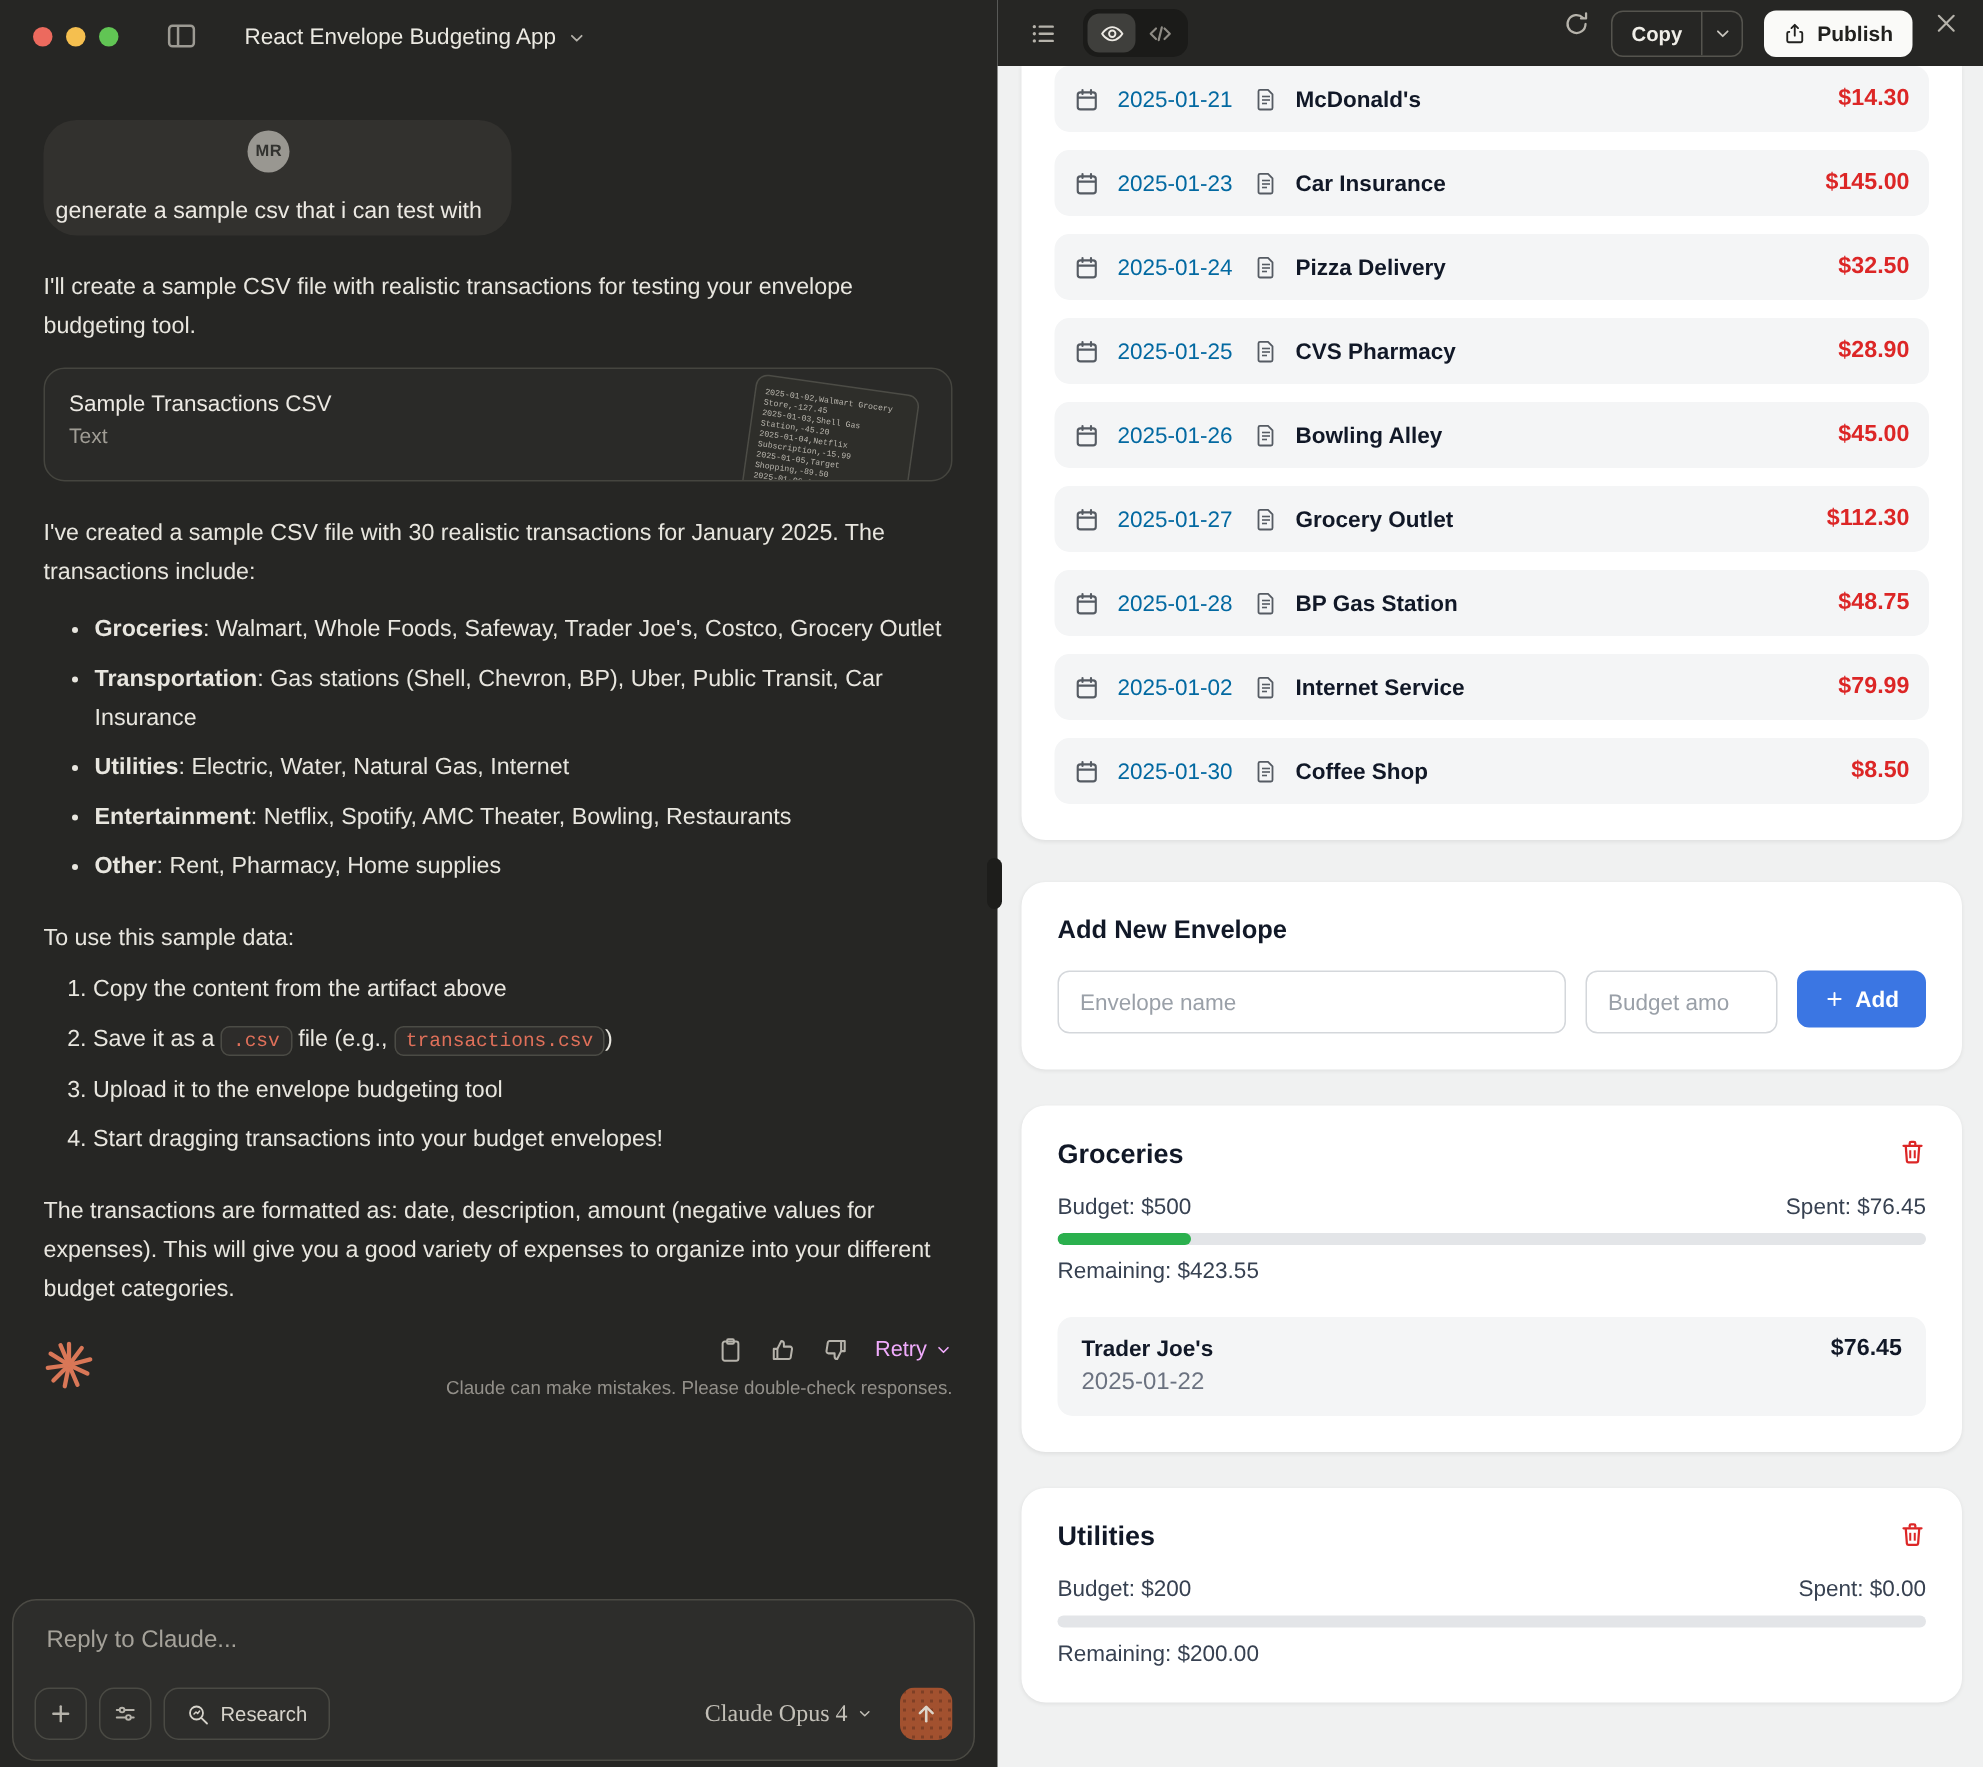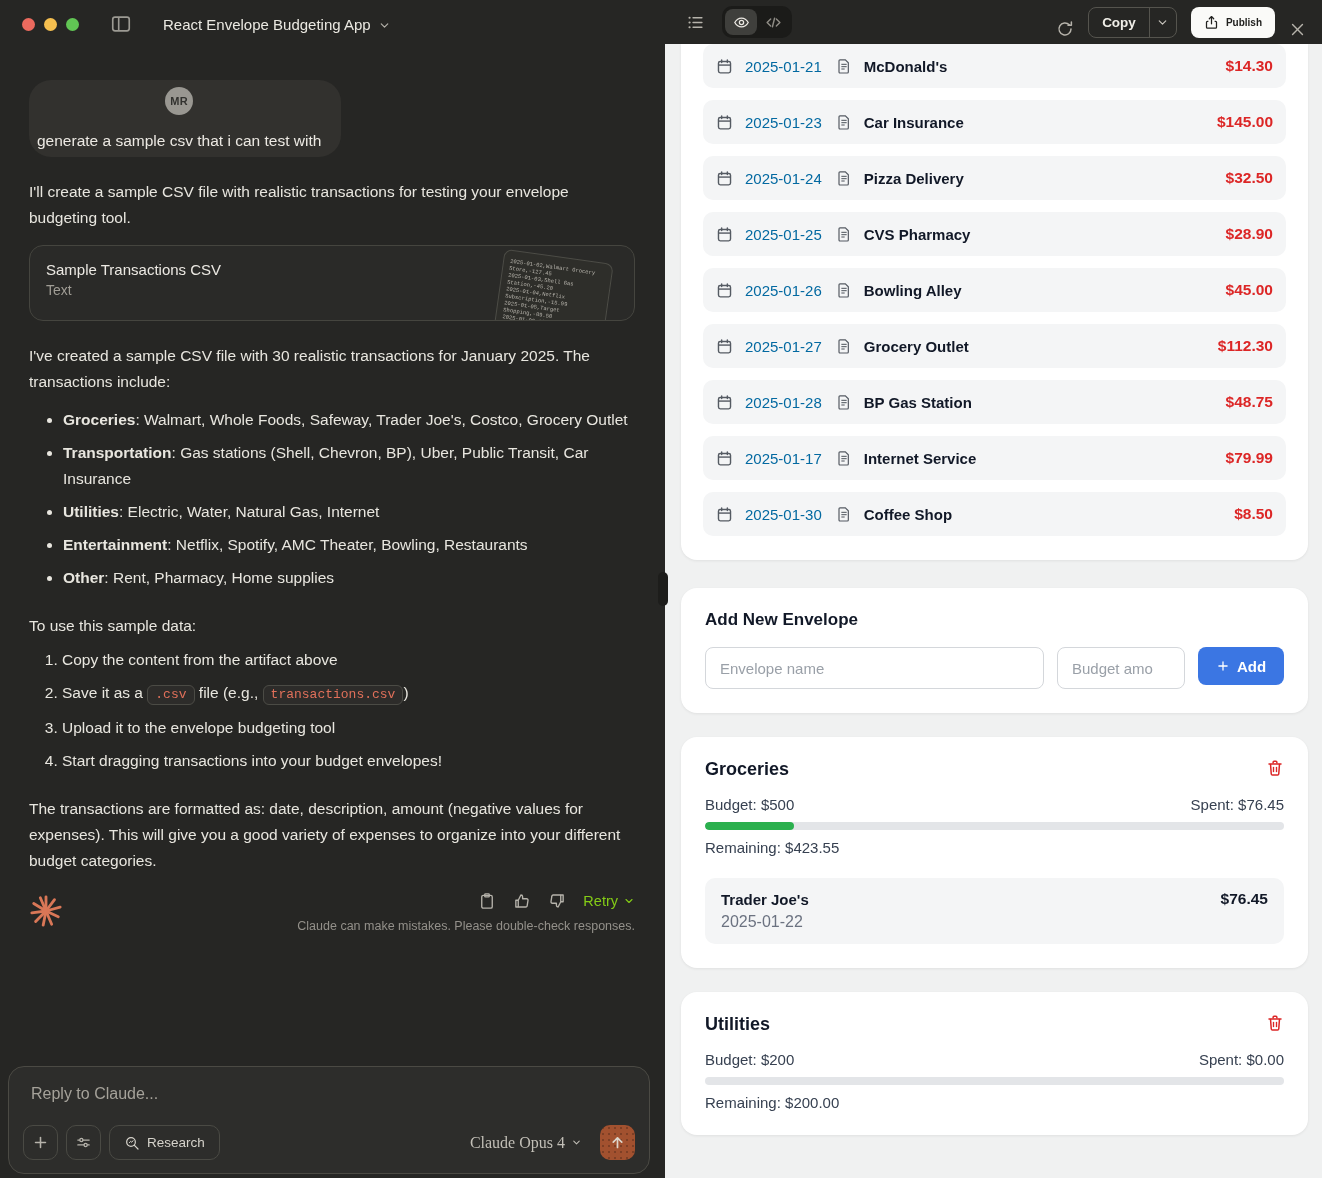--- a/index.html
+++ b/index.html
@@ -37,45 +37,45 @@
   ul.points li b { font-weight:700; }
   ol.steps { margin-top:8px; padding-left:33px; }
   ol.steps li { color:#e8e6df; font-size:15.5px; line-height:26px; margin-top:7px; }
   .code-chip { font-family:"Liberation Mono","DejaVu Sans Mono",monospace; font-size:13px; color:#e0705a; background:#2d2c2a; border:1px solid #4b4b45; border-radius:6px; padding:1px 7px 2px; }
 
   .resp-footer { margin-top:18px; display:flex; align-items:flex-start; }
   .claude-logo { margin-top:2px; }
   .footer-right { margin-left:auto; text-align:right; }
   .actions { display:flex; align-items:center; justify-content:flex-end; gap:17px; color:#b6b3ab; }
   .actions .icon-btn { cursor:pointer; display:flex; align-items:center; }
-  .retry { display:flex; align-items:center; gap:5px; color:#84cc16; font-size:14.5px; cursor:pointer; }
+  .retry { display:flex; align-items:center; gap:5px; color:#f0abfc; font-size:14.5px; cursor:pointer; }
   .disclaimer { margin-top:9px; color:#93908a; font-size:12.5px; }
 
   .composer { position:absolute; left:8px; bottom:4px; width:642px; height:108px; background:#2d2d2b; border:1px solid #4b4a44; border-radius:16px; padding:18px 16px 14px 22px; }
   .composer-ph { color:#a5a29a; font-size:16px; }
   .composer-row { position:absolute; left:14px; right:14px; bottom:13px; display:flex; align-items:center; gap:8px; }
   .sq-btn { width:35px; height:35px; border:1px solid #4a4a44; border-radius:10px; background:transparent; color:#b6b3ab; display:flex; align-items:center; justify-content:center; cursor:pointer; }
   .research-btn { height:35px; border:1px solid #4a4a44; border-radius:10px; background:transparent; color:#d6d3cb; display:flex; align-items:center; gap:7px; padding:0 14px; font-size:13.5px; cursor:pointer; }
   .model-select { margin-left:auto; display:flex; align-items:center; gap:6px; color:#c2bfb7; font-size:16px; font-family:"Liberation Serif","DejaVu Serif",serif; cursor:pointer; }
   .send-btn { width:35px; height:35px; border-radius:10px; background:#a2512f; border:none; color:#ddd5ca; display:flex; align-items:center; justify-content:center; cursor:pointer; margin-left:10px; background-image:radial-gradient(rgba(0,0,0,0.22) 1px, transparent 1.3px); background-size:6px 6px; }
 
   .divider-handle { position:absolute; left:658px; top:572px; width:10px; height:34px; border-radius:6px; background:#1d1d1b; cursor:col-resize; z-index:5; }
 
   
   .right-pane { position:absolute; left:665px; top:0; width:657px; height:1178px; background:#f0f1f1; }
   .art-toolbar { height:44px; background:#262624; display:flex; align-items:center; padding:0 16px 0 21px; }
   .tb-icon { color:#b6b3ab; cursor:pointer; display:flex; align-items:center; }
   .view-pill { margin-left:17px; background:#1b1b19; border-radius:10px; padding:3px; display:flex; align-items:center; }
   .view-seg { width:32px; height:26px; border-radius:8px; display:flex; align-items:center; justify-content:center; color:#8f8c85; cursor:pointer; }
   .view-seg.active { background:#3f3f3c; color:#ece9e3; }
-  .tb-right { margin-left:auto; display:flex; align-items:flex-end; gap:14px; }
+  .tb-right { margin-left:auto; display:flex; align-items:flex-start; gap:14px; }
   .copy-split { display:flex; align-items:center; height:31px; border:1px solid #55544e; border-radius:8px; overflow:hidden; }
   .copy-main { padding:0 13px; color:#f0eee8; font-size:13.5px; font-weight:700; height:100%; display:flex; align-items:center; cursor:pointer; }
   .copy-caret { width:27px; height:100%; border-left:1px solid #55544e; display:flex; align-items:center; justify-content:center; color:#c7c4bd; cursor:pointer; }
-  .publish-btn { height:31px; background:#fafaf8; border:none; border-radius:8px; display:flex; align-items:center; gap:7px; padding:0 13px; color:#21211f; font-size:10px; font-weight:700; cursor:pointer; }
+  .publish-btn { height:31px; background:#fafaf8; border:none; border-radius:8px; display:flex; align-items:center; gap:7px; padding:0 13px; color:#21211f; font-size:14px; font-weight:700; cursor:pointer; }
 
   .panel-scroll { position:absolute; top:44px; left:16px; right:14px; }
   .card { background:#ffffff; border-radius:16px; box-shadow:0 1px 3px rgba(0,0,0,0.07); }
   .tx-card { border-top-left-radius:0; border-top-right-radius:0; padding:0 22px 24px; }
   .tx-row { height:44px; background:#f4f5f6; border-radius:10px; display:flex; align-items:center; padding:0 13px; margin-top:12px; cursor:grab; }
   .tx-row:first-child { margin-top:0; }
   .tx-cal { color:#555b63; }
   .tx-date { margin-left:12px; font-size:15px; color:#0369a1; }
   .tx-doc { margin-left:14px; color:#555b63; }
   .tx-name { margin-left:12px; font-size:15px; font-weight:700; color:#111827; }
@@ -506,21 +506,21 @@
           </span>
         <span class="tx-name">BP Gas Station</span>
         <span class="tx-amount">$48.75</span>
       </div>
       <div class="tx-row">
         <span class="tx-cal">
             <svg width="17" height="17">
               <use href="#i-cal"></use>
             </svg>
           </span>
-        <span class="tx-date">2025-01-17</span>
+        <span class="tx-date">2025-01-02</span>
         <span class="tx-doc">
             <svg width="16" height="16">
               <use href="#i-doc"></use>
             </svg>
           </span>
         <span class="tx-name">Internet Service</span>
         <span class="tx-amount">$79.99</span>
       </div>
       <div class="tx-row">
         <span class="tx-cal">

